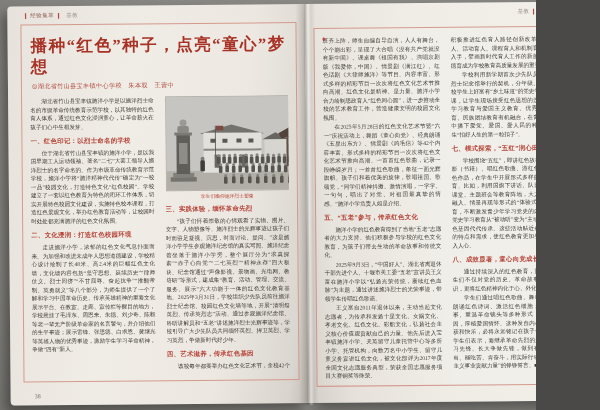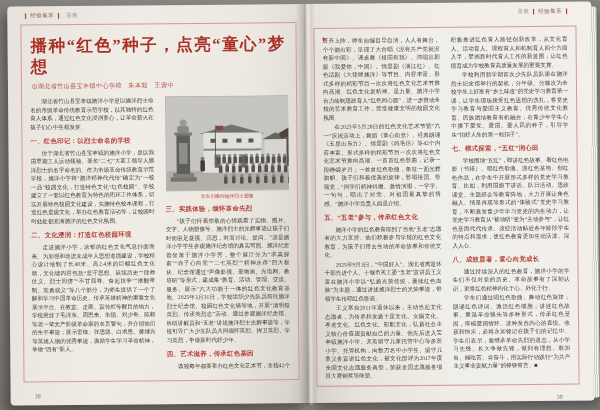--- a/index.html
+++ b/index.html
@@ -1,17 +1,17 @@
 <!DOCTYPE html>
 <html><head>
 <meta charset="utf-8">
 <style>
   html,body{margin:0;padding:0;background:#4a4947;}
   .stage{
-    position:relative;width:600px;height:410px;overflow:hidden;
+    position:relative;width:536px;height:410px;overflow:hidden;
     background:radial-gradient(145% 125% at 72% 38%, #93928e 0%, #858480 52%, #66655f 88%, #4f4e4b 100%);
     font-family:"Liberation Serif","DejaVu Serif",serif;
   }
   .spread{position:absolute;left:9px;top:4px;width:586px;height:401px;transform:rotate(-0.5deg);}
   .page{position:absolute;top:0;height:399px;}
   .page-left{
     left:0;width:297px;border-radius:4px 0 0 4px;
     background:linear-gradient(97deg,#e7e3dc 0%,#efece5 38%,#ece8e1 72%,#d9d5ce 94%,#c4c0b9 100%);
     box-shadow:-5px 7px 12px rgba(0,0,0,.38);
   }

